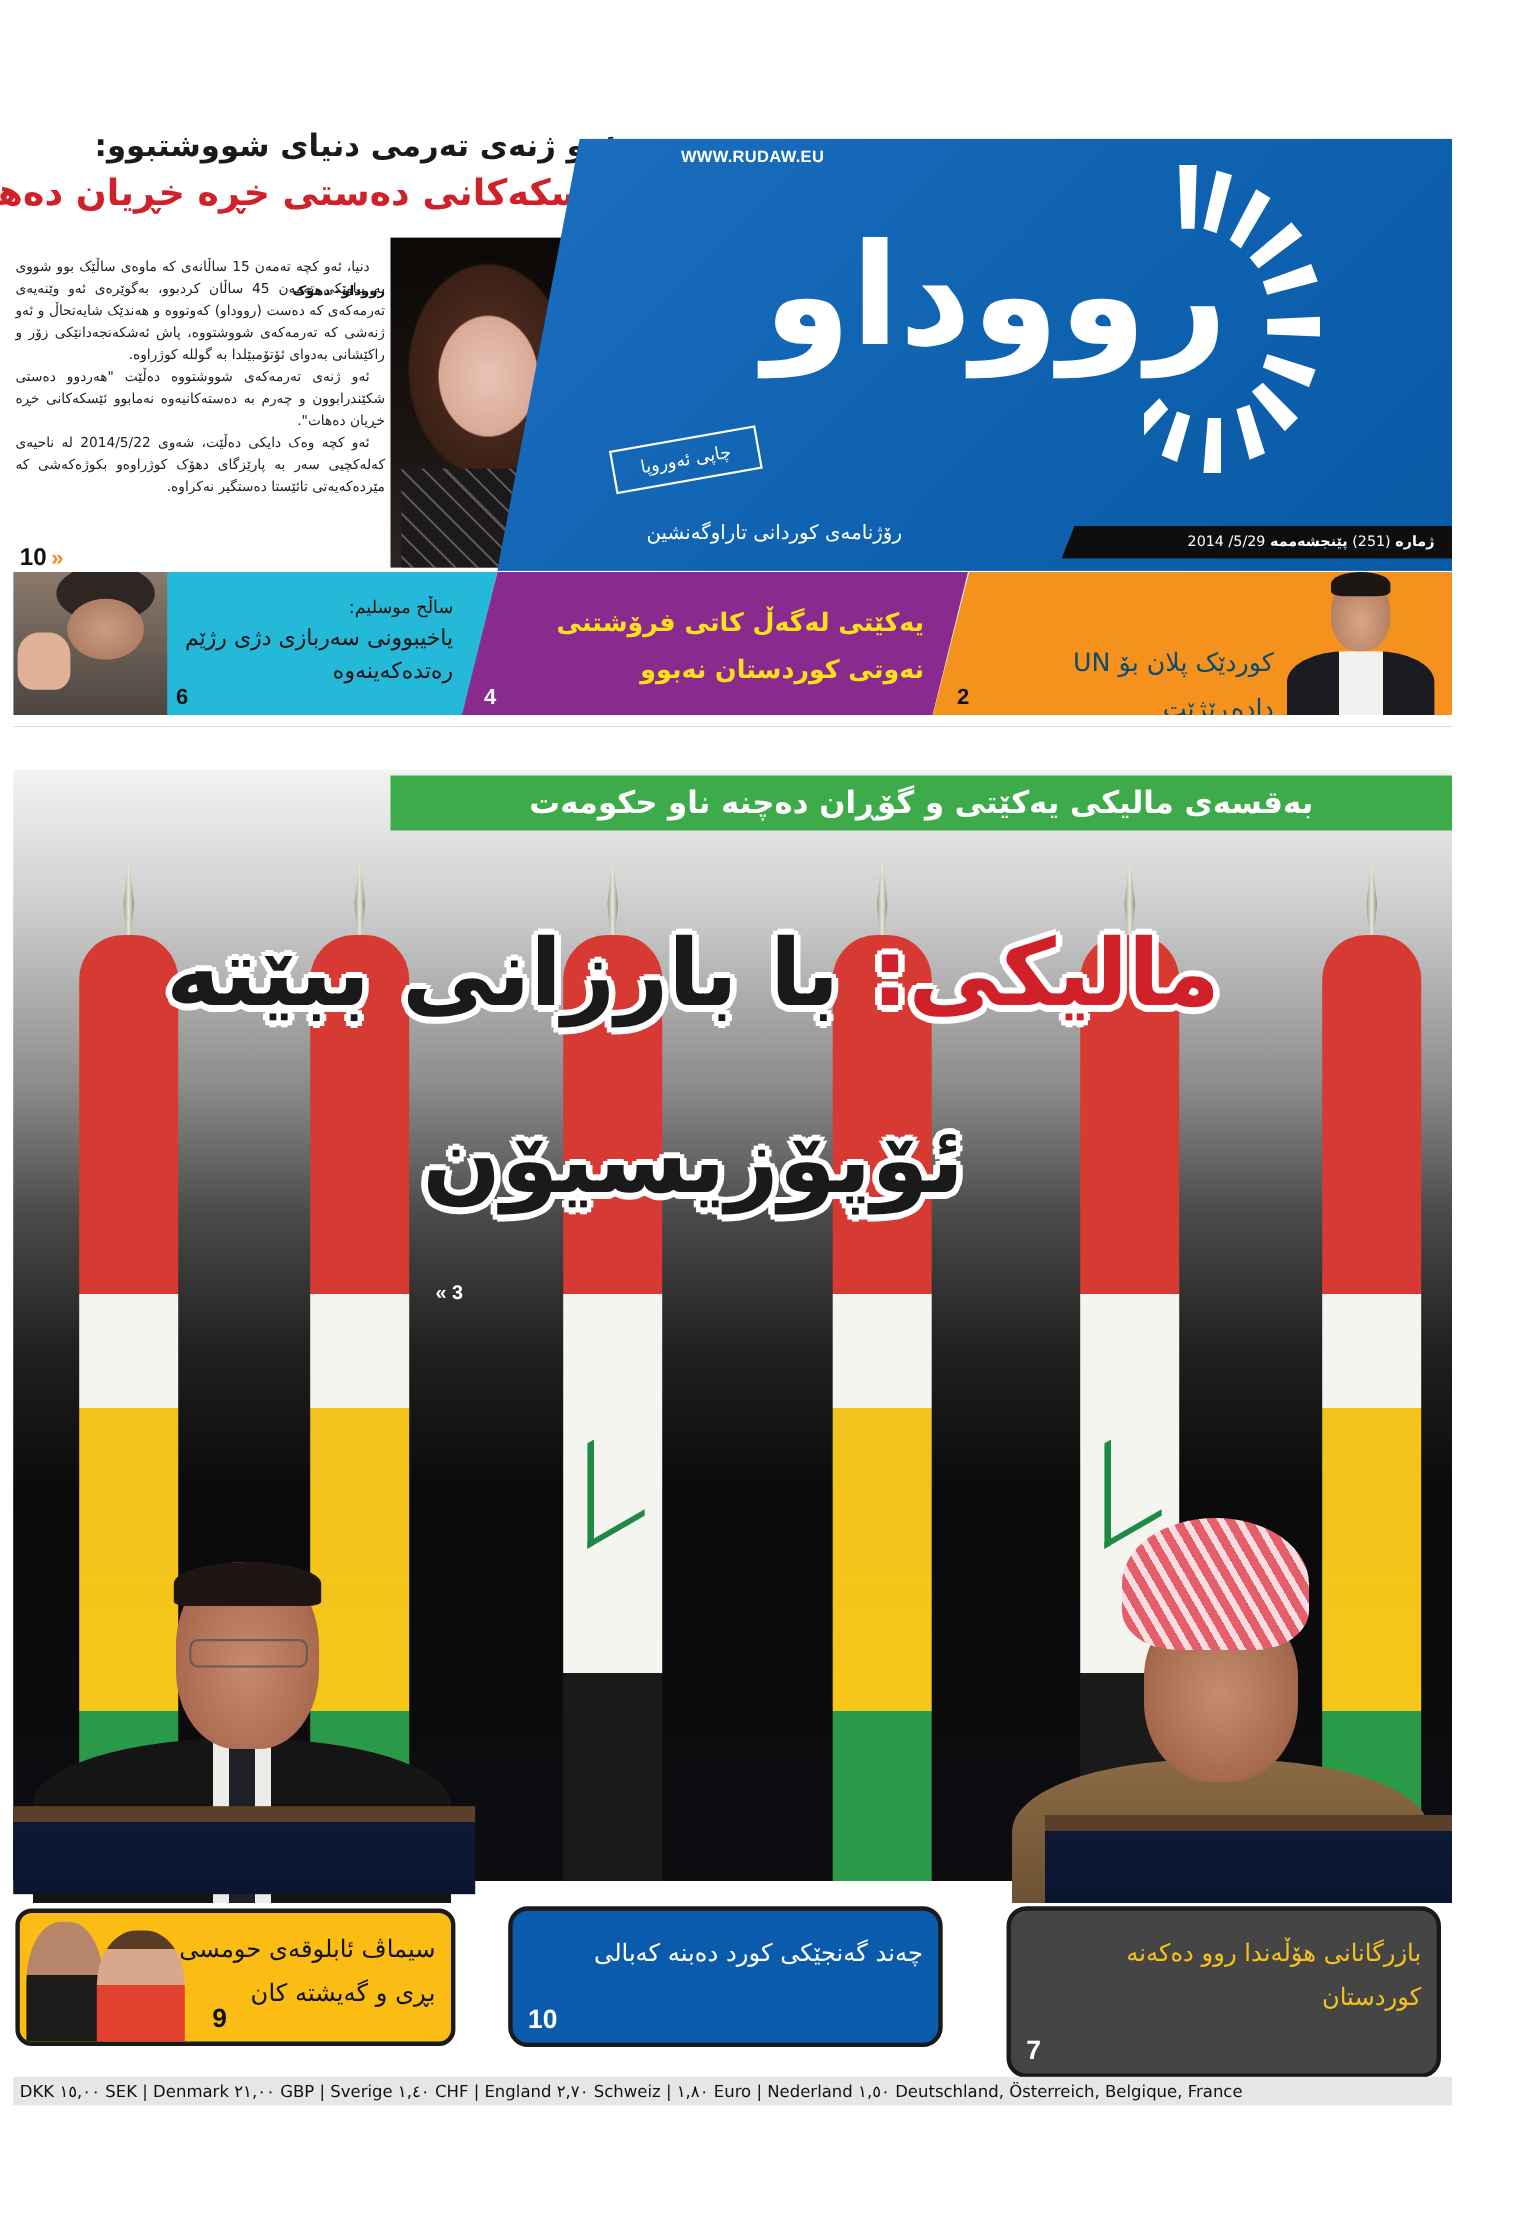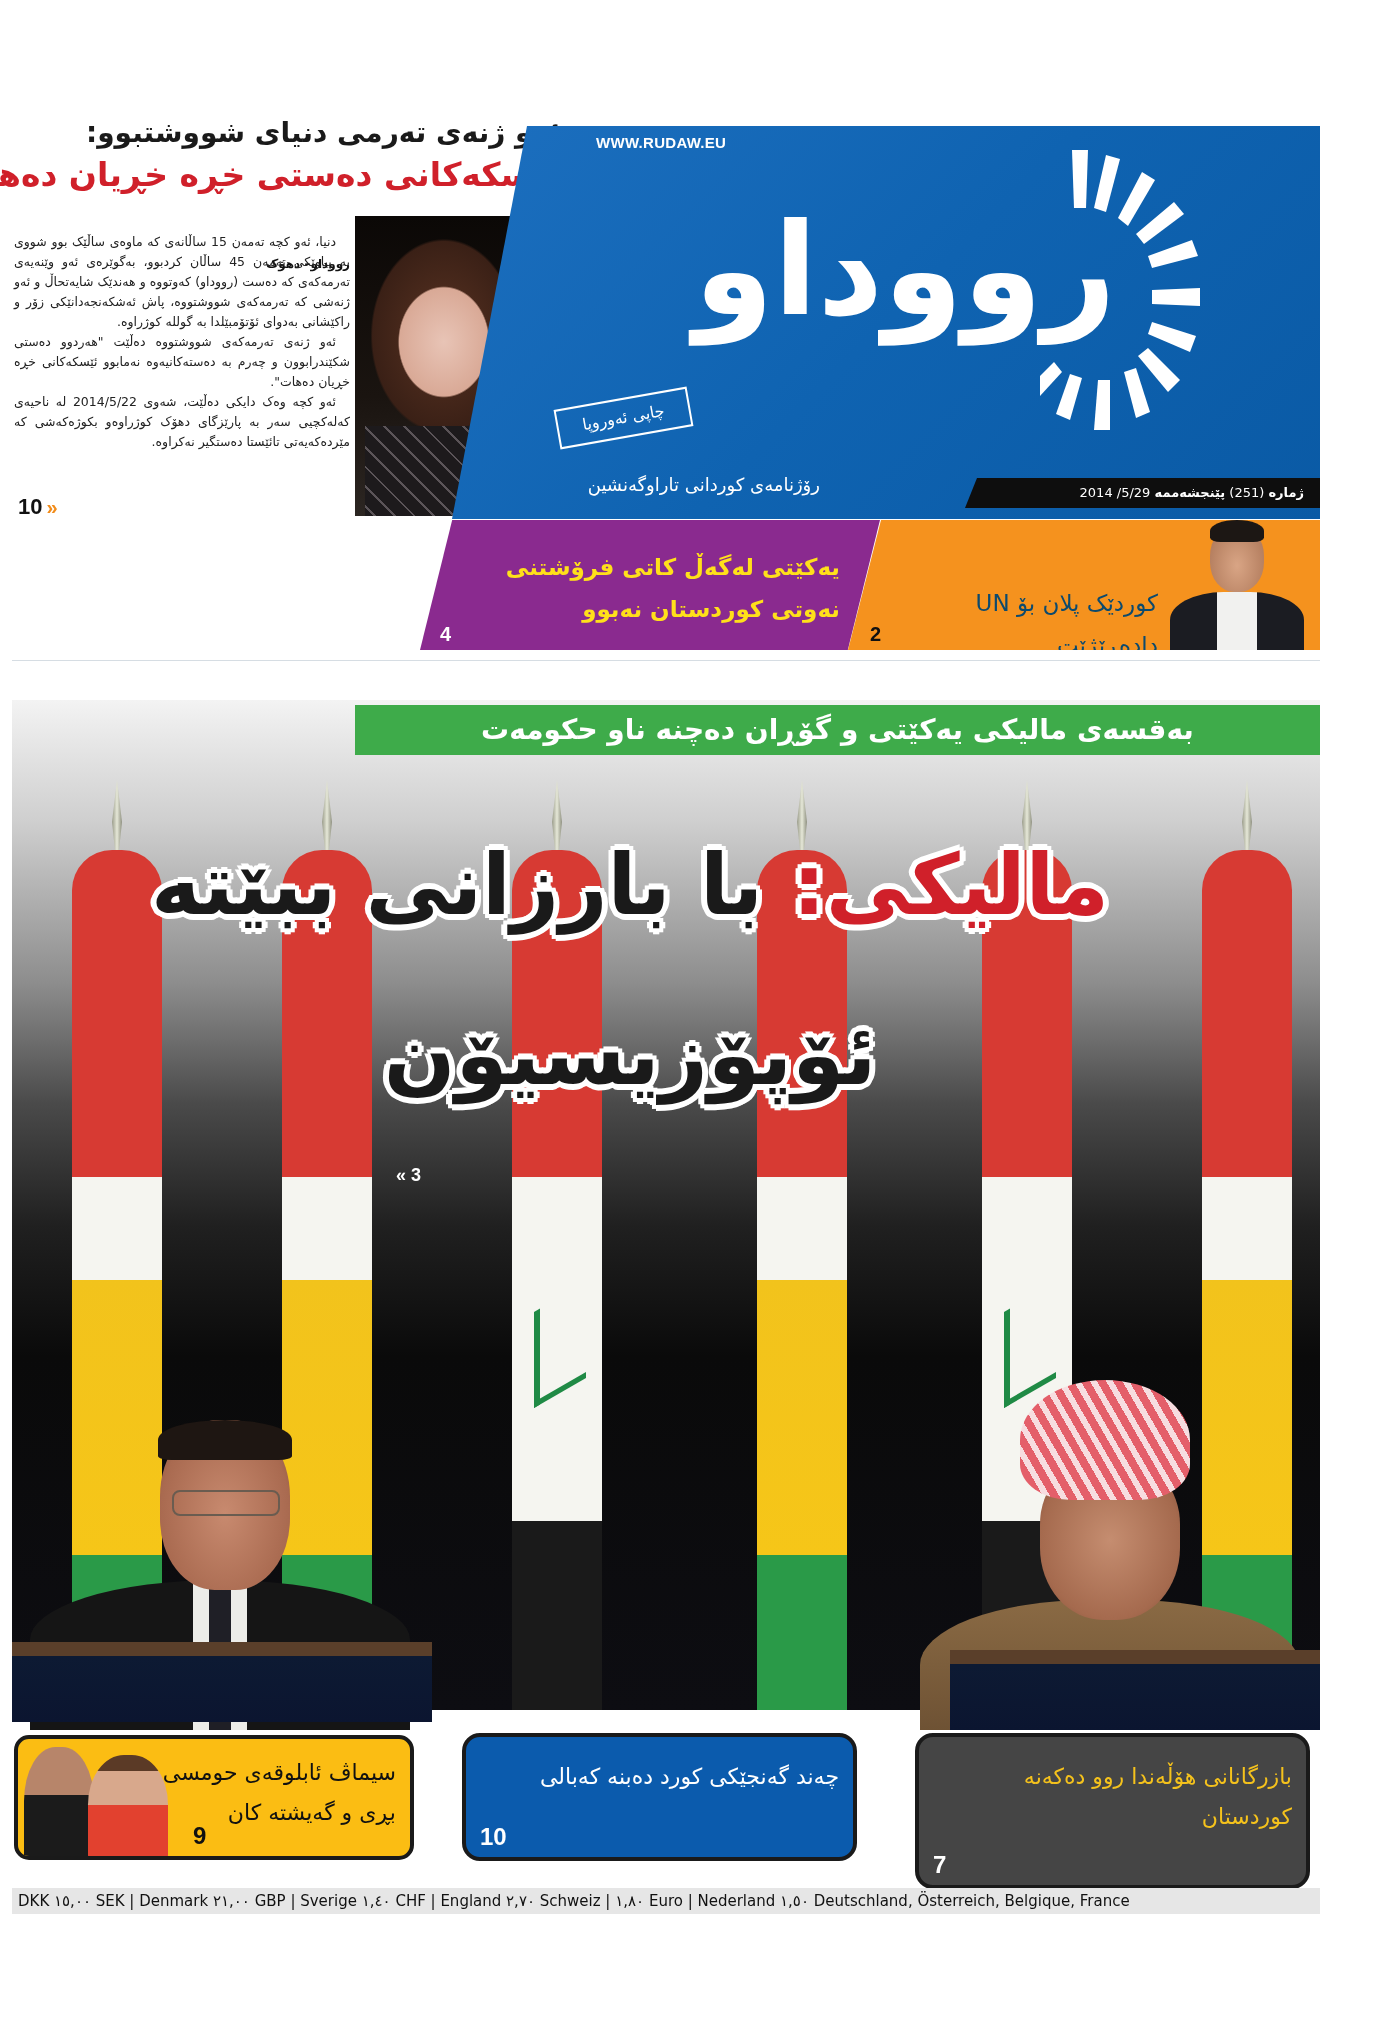--- a/index.html
+++ b/index.html
@@ -44,21 +44,21 @@
   }
   .tl-pageref .arr { color: #f28c1a; font-size: 20px; margin-left: 4px; }
 
   
   .mast {
     position: absolute; left: 452px; top: 126px; width: 868px; height: 393px;
     background: linear-gradient(135deg, #1c6fbf 0%, #0f63b1 50%, #0a5aa5 100%);
     clip-path: polygon(75px 0, 100% 0, 100% 100%, 0 100%);
   }
   .mast-url {
-    position: absolute; left: 596px; top: 134px;
+    position: absolute; left: 619px; top: 134px;
     font: bold 15px "Liberation Sans", sans-serif; color: #ffffff; letter-spacing: 0.3px;
   }
   .mast-logo-text {
     position: absolute; left: 680px; top: 205px; width: 450px;
     direction: rtl; text-align: center;
     font: bold 128px/130px "DejaVu Sans", sans-serif; color: #ffffff; letter-spacing: 2px;
   }
   .sun { position: absolute; left: 1040px; top: 140px; width: 280px; height: 300px; }
   .edition-box {
     position: absolute; left: 556px; top: 398px; width: 135px; height: 40px;
@@ -276,20 +276,28 @@
 <div class="edition-box">چاپی ئەوروپا</div>
 <div class="tagline">رۆژنامەی کوردانی تاراوگەنشین</div>
 <div class="issue-bar">
   <span class="lbl">ژمارە</span>
   <span>(251)</span>
   <span class="lbl">پێنجشەممە</span>
   <span>5/29/ 2014</span>
 </div>
 
 <div class="strip">
+  <div class="strip-cell cell-cyan">
+    <div class="cyan-photo">
+        <div class="fist"></div>
+      </div>
+    <div class="cyan-kicker">ساڵح موسلیم:</div>
+    <div class="cyan-title">یاخیبوونی سەربازی دژی رژێم رەتدەکەینەوە</div>
+    <div class="strip-num" style="left:148px;color:#111">6</div>
+  </div>
   <div class="strip-cell cell-purple">
     <div class="purple-title">یەکێتی لەگەڵ کاتی فرۆشتنی نەوتی کوردستان نەبوو</div>
     <div class="strip-num" style="left:20px;color:#fff">4</div>
   </div>
   <div class="strip-cell cell-orange">
     <div class="orange-title">کوردێک پلان بۆ UN دادەڕێژێت</div>
     <div class="orange-photo">
       <div class="suit"></div>
       <div class="head"></div>
       <div class="hair"></div>

